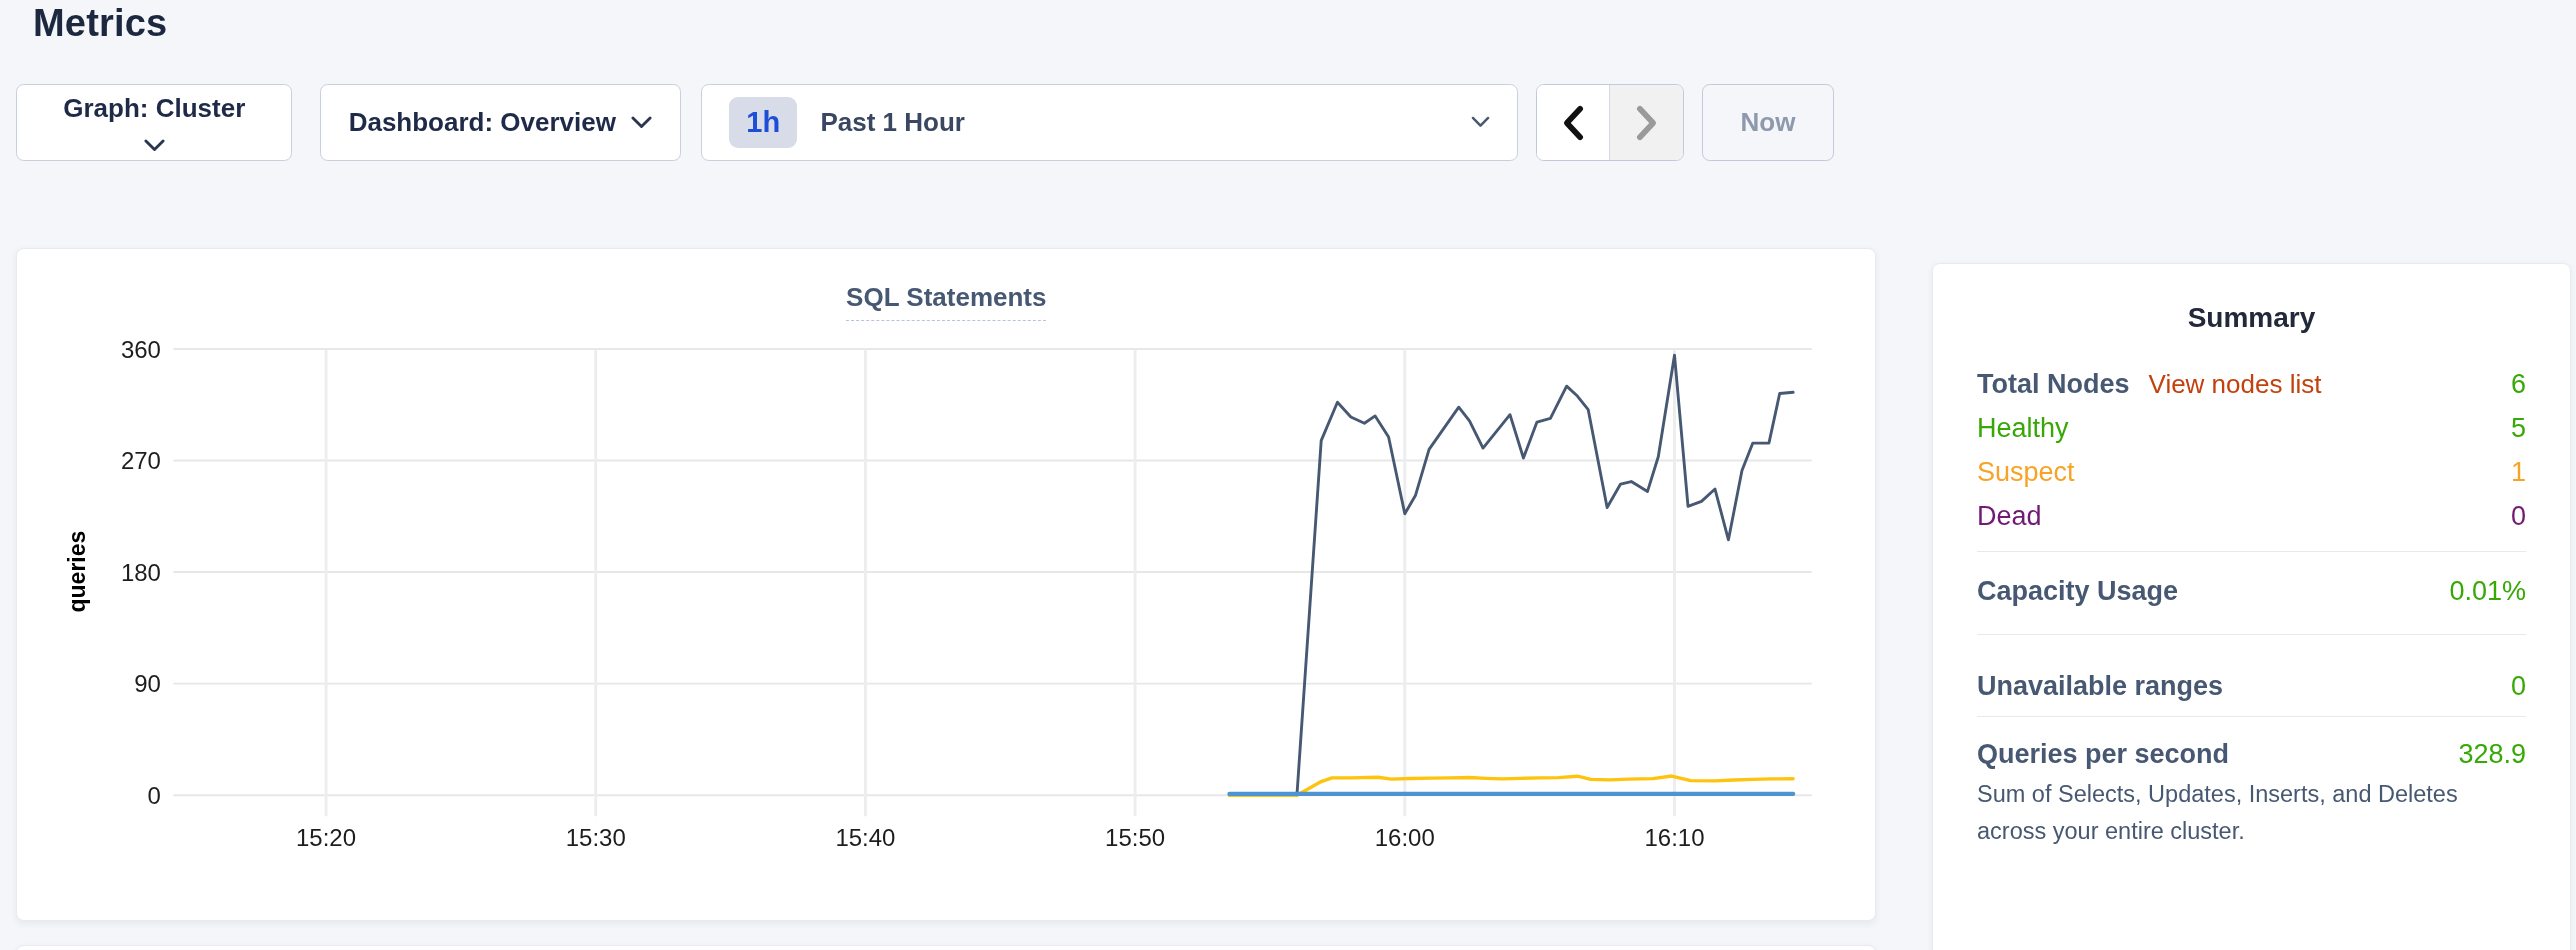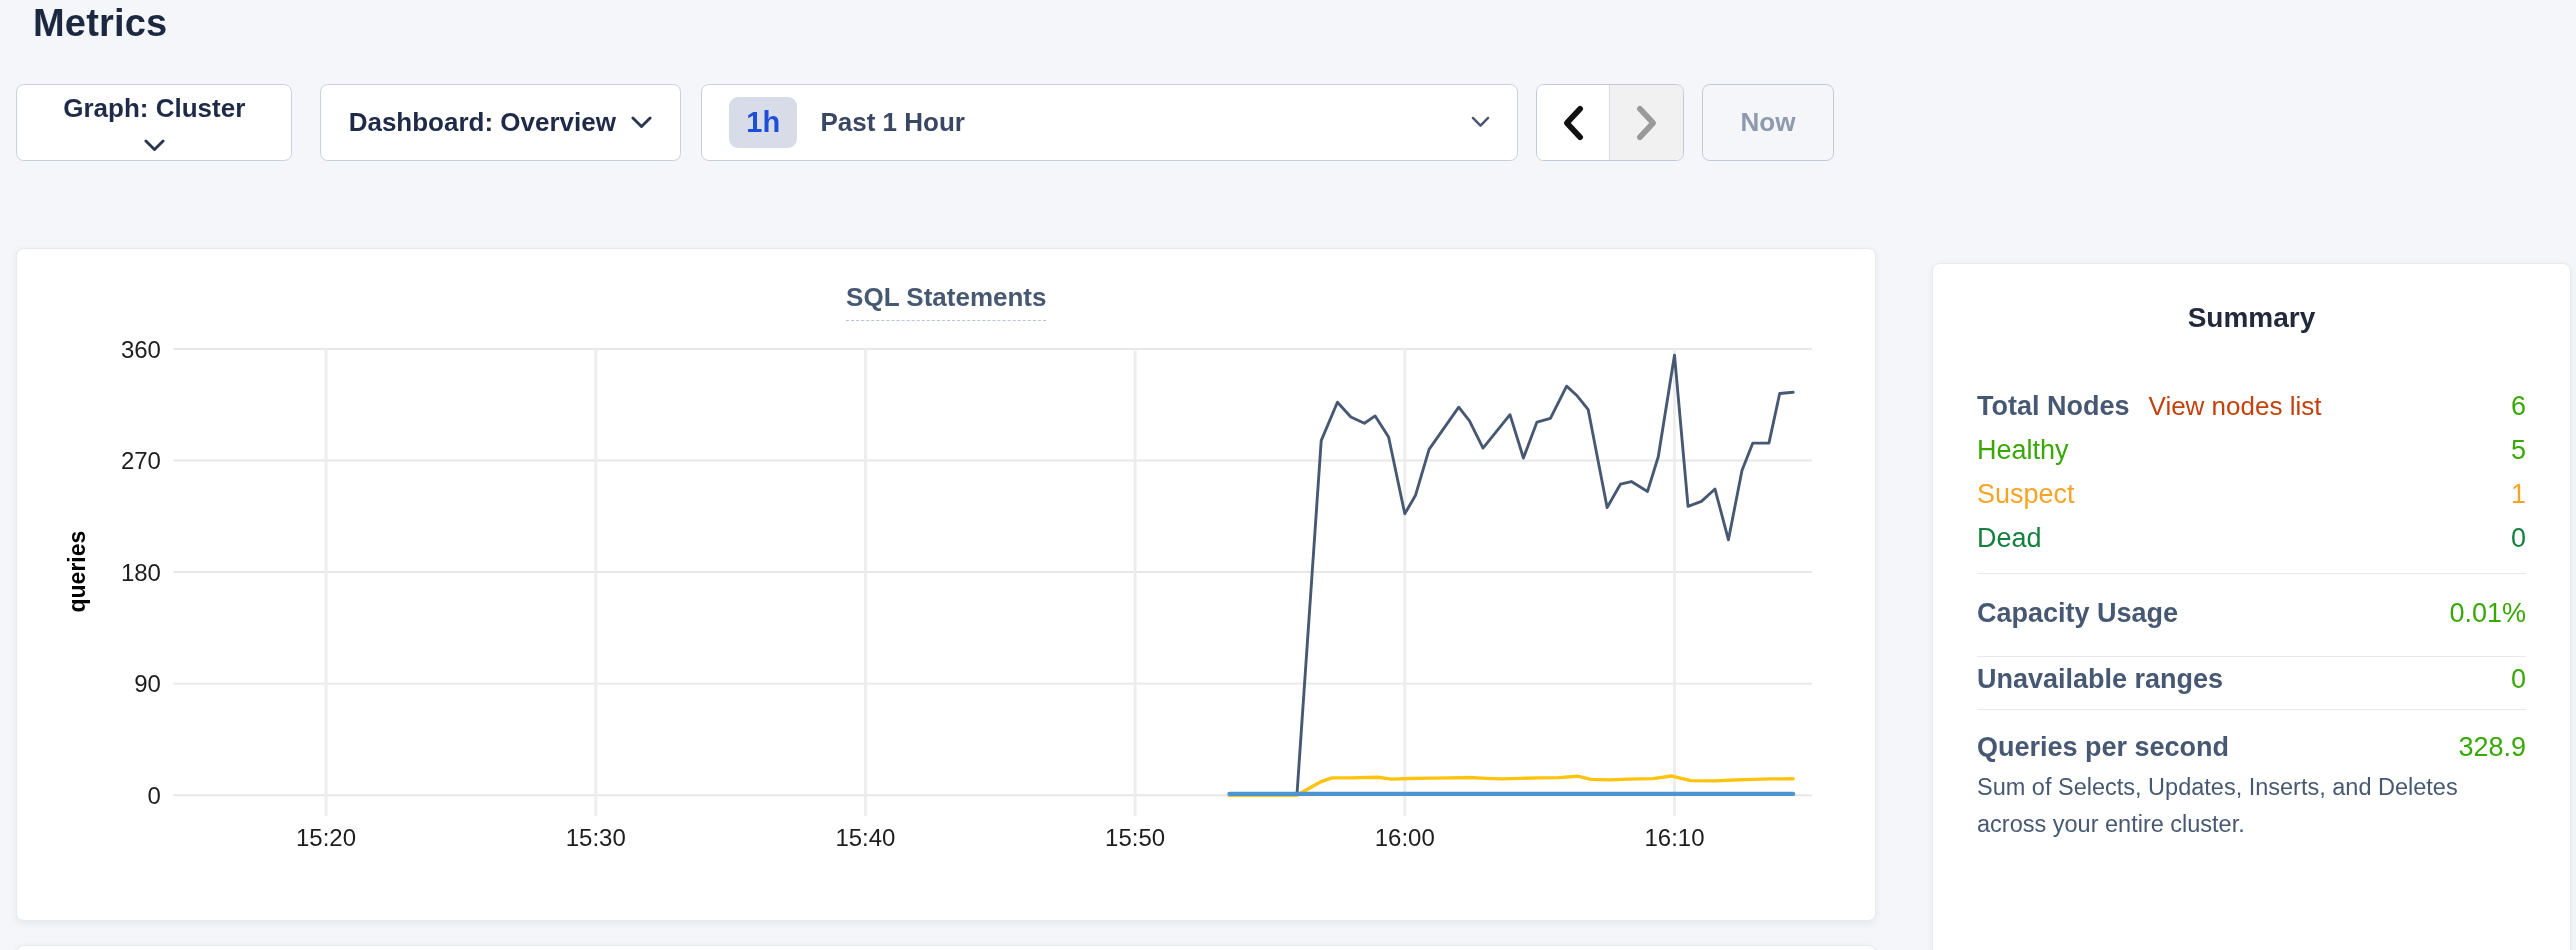--- a/index.html
+++ b/index.html
@@ -52,30 +52,30 @@
   #summary-card { left:1932px; top:263px; width:639px; height:768px; padding:0 44px; }
   
   .chart-title-row { position:absolute; top:33px; left:0; width:100%; text-align:center; }
   .chart-title-row span {
     font-size:26px; font-weight:700; color:#475872;
     border-bottom:1.9px dashed #b7c3da; padding-bottom:7.7px; cursor:pointer;
   }
   #chart-svg { position:absolute; left:0; top:0; font-family:"Liberation Sans", sans-serif; }
   
   #summary-card h2 { margin-top:38px; text-align:center; font-size:28px; font-weight:700; color:#22293b; }
-  .rows { margin-top:50px; }
+  .rows { margin-top:28px; }
   .srow { display:flex; align-items:center; height:44px; font-size:27px; }
   .srow .spacer { flex:1; }
   .lbl-bold { font-weight:700; color:#475872; }
   .link { color:#c2410c; margin-left:19px; cursor:pointer; font-size:26px; }
-  .green { color:#37a806; } .orange { color:#f7a326; } .red { color:#15803d; }
+  .green { color:#37a806; } .orange { color:#f7a326; } .red { color:#701a75; }
   .divider { border-top:1.9px solid #e6e9f0; margin-top:13.4px; }
   .divider.d2 { margin-top:21px; } .divider.d3 { margin-top:7.7px; }
   .srow.cap { margin-top:17px; }
-  .srow.unavail { }
+  .srow.unavail { margin-top:29px; }
   .srow.qps { margin-top:15.4px; }
   .desc { margin-top:3.8px; font-size:23.5px; line-height:37px; color:#475872; }
   .desc.tight { margin-top:0; }
 </style>
 </head>
 <body>
 
 <div class="page-title">Metrics</div>
 
 <div class="ctl dropdown" id="graph-dd">

